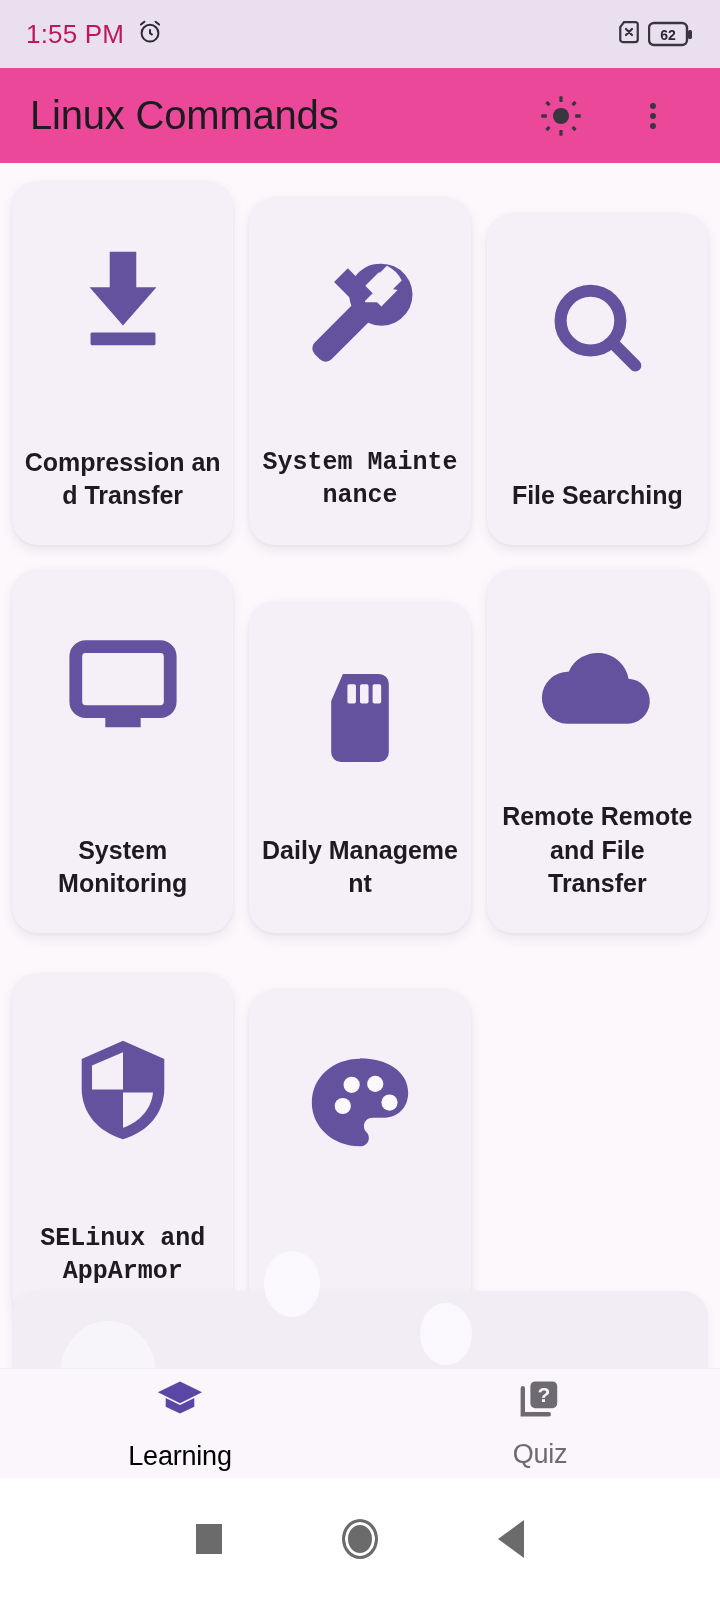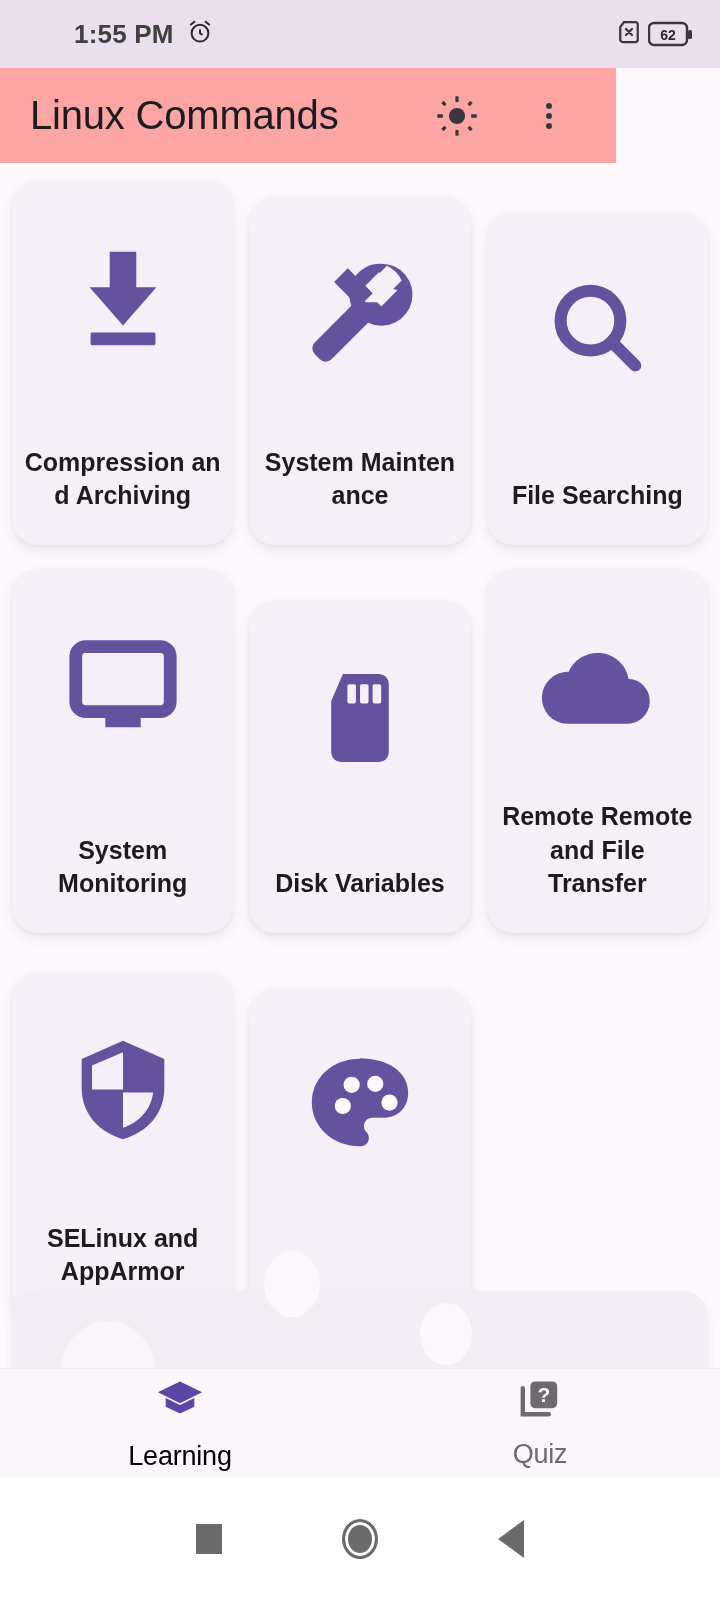--- a/index.html
+++ b/index.html
@@ -12,27 +12,27 @@
   .phone { position:relative; width:720px; height:1600px; background:#FCF8FC; }
 
   
   .statusbar {
     position:absolute; left:0; top:0; width:720px; height:68px;
     background:#E9DFEF;
     display:flex; align-items:center; justify-content:space-between;
     padding:0 26px;
   }
   .sb-left { display:flex; align-items:center; gap:12px; }
-  .sb-time { font-size:26px; color:#404040; font-weight:700; letter-spacing:.2px;margin-left:48px; }
+  .sb-time { font-size:26px; color:#be185d; font-weight:400; letter-spacing:.2px; }
   .sb-right { display:flex; align-items:center; gap:4px; }
 
   
   .appbar {
-    position:absolute; left:0; top:68px; width:616px; height:95px;
-    background:#fca5a5;
+    position:absolute; left:0; top:68px; width:720px; height:95px;
+    background:#ec4899;
     display:flex; align-items:center; padding:0 30px;
   }
   .appbar-title {
     font-size:40px; color:#1C1B1F; font-weight:400; flex:1;
     letter-spacing:-0.2px;
   }
   .appbar-actions { display:flex; align-items:center; gap:46px; padding-right:14px; }
   .icon-btn { width:46px; height:46px; display:flex; align-items:center; justify-content:center; }
 
   
@@ -48,21 +48,21 @@
     padding:18px 12px 0 12px;
   }
   .card {
     background:#F5F0F7;
     border-radius:26px;
     box-shadow:0 5px 12px rgba(90,70,110,0.10), 0 1px 3px rgba(90,70,110,0.06);
     display:flex; flex-direction:column; align-items:center;
     padding:42px 12px 26px 12px;
     min-height:348px;
   }
-  .card.shift { margin-top:16px; }
+  .card.shift { margin-top:16px;font-family:Liberation Mono, monospace; }
   .card-icon { height:150px; display:flex; align-items:center; justify-content:center; }
   .card-label {
     margin-top:auto;
     font-size:25px; font-weight:bold; color:#1D1B20;
     text-align:center; line-height:1.35;
     width:100%;
     word-break:break-all;
     padding-bottom:6px;
   }
   .card-label.nobreak { word-break:normal; }
@@ -168,21 +168,21 @@
   <div class="content">
     <div class="grid">
 
       <div class="card">
         <div class="card-icon">
           <svg width="118" height="118" viewBox="0 0 24 24" fill="#65529F">
             <path d="M9.3 2.6h5.4v7.2h4.1L12 17.6 5.2 9.8h4.1z"></path>
             <rect x="5.4" y="19" width="13.2" height="2.6" rx="0.3"></rect>
           </svg>
         </div>
-        <div class="card-label">Compression and Archiving</div>
+        <div class="card-label">Compression and Transfer</div>
       </div>
 
       <div class="card shift">
         <div class="card-icon">
           <svg width="122" height="122" viewBox="0 0 24 24" fill="#65529F">
             <path d="M16.0 2.1a6.1 6.1 0 0 0-5.7 8.3l-7.2 7.2a1.6 1.6 0 0 0 0 2.3l1.0 1.0a1.6 1.6 0 0 0 2.3 0l7.2-7.2A6.1 6.1 0 1 0 16.0 2.1zM12.6 6.9l3.2-3.2 .6 3.0 3.0 .6-3.2 3.2z"></path>
             <path d="M17.3 2.5L13 6.8l0 2.9 2.9 0 4.3-4.3a6.1 6.1 0 0 0-2.9-2.9z" fill="#F5F0F7"></path>
             <path d="M9.6 3.0L6.9 5.7l4.9 4.9 2.7-2.7z" fill="#65529F"></path>
           </svg>
         </div>
@@ -212,21 +212,21 @@
 
       <div class="card" style="margin-top:32px;min-height:332px;">
         <div class="card-icon">
           <svg width="108" height="108" viewBox="0 0 24 24" fill="#65529F">
             <path d="M8.2 2.2h8.0a2.2 2.2 0 0 1 2.2 2.2v15.2a2.2 2.2 0 0 1-2.2 2.2H7.8a2.2 2.2 0 0 1-2.2-2.2V8.2z"></path>
             <rect x="9.2" y="4.5" width="1.9" height="4.3" rx=".4" fill="#F5F0F7"></rect>
             <rect x="12.0" y="4.5" width="1.9" height="4.3" rx=".4" fill="#F5F0F7"></rect>
             <rect x="14.8" y="4.5" width="1.9" height="4.3" rx=".4" fill="#F5F0F7"></rect>
           </svg>
         </div>
-        <div class="card-label">Disk Variables</div>
+        <div class="card-label">Daily Management</div>
       </div>
 
       <div class="card">
         <div class="card-icon">
           <svg width="126" height="126" viewBox="0 0 24 24" fill="#65529F">
             <path d="M6.3 19.2h11.2a4.3 4.3 0 0 0 .5-8.6 6.0 6.0 0 0 0-11.4-1.3A4.6 4.6 0 0 0 6.3 19.2z"></path>
           </svg>
         </div>
         <div class="card-label nobreak">Remote Remote and File Transfer</div>
       </div>

